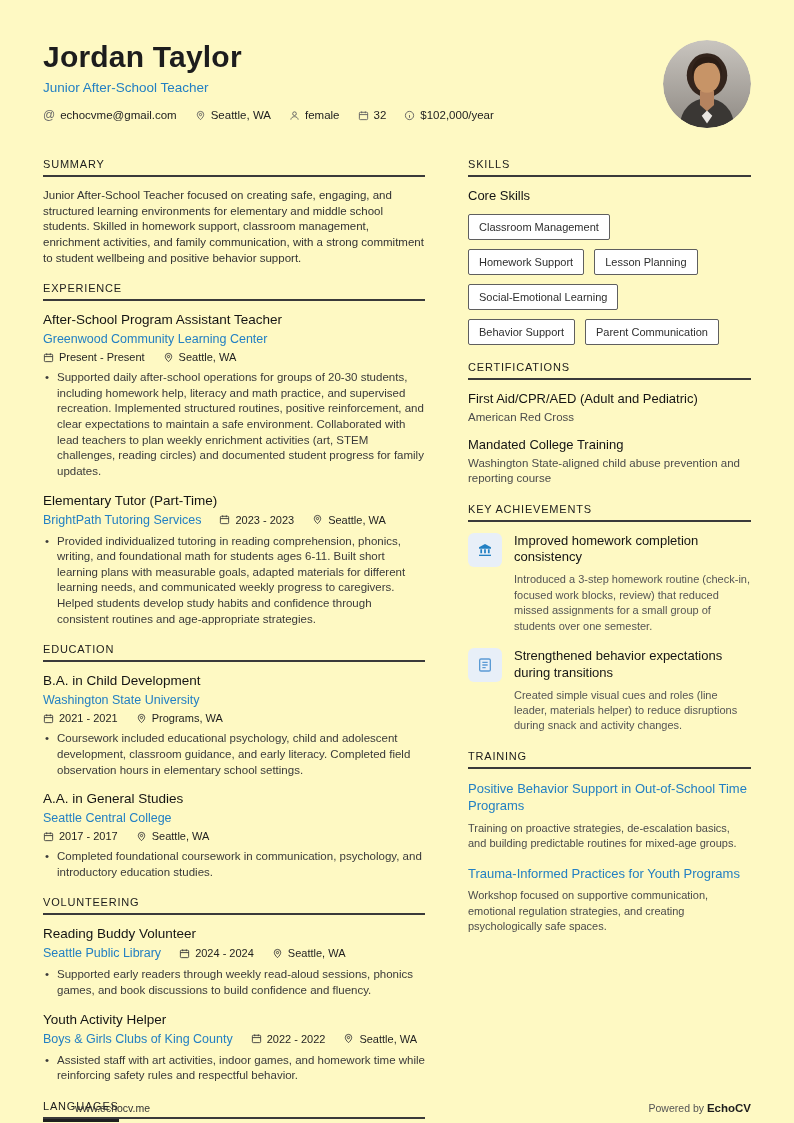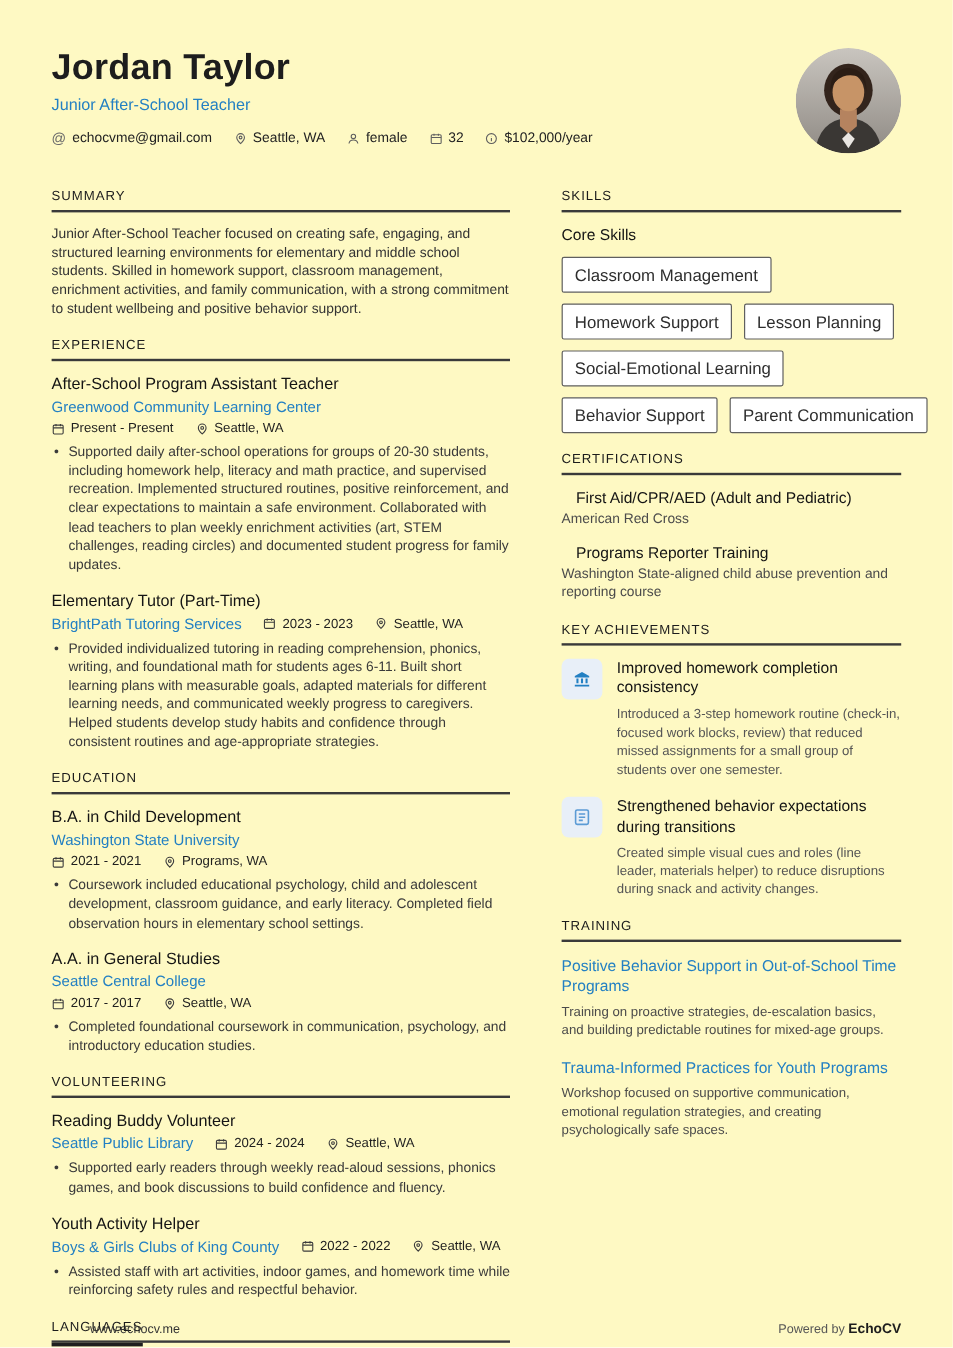--- a/index.html
+++ b/index.html
@@ -37,23 +37,23 @@
   .inline-row { display: flex; align-items: center; gap: 18px; flex-wrap: wrap; }
   .inline-row .meta-item { margin-top: 0; }
   .meta-item { display: flex; align-items: center; gap: 5px; color: #1f1f1f; font-size: 11px; }
   .micon { color: #3d3d3d; display: inline-flex; }
   ul.bullets { margin-top: 7px; padding-left: 14px; list-style: none; font-size: 11.5px; line-height: 1.36; color: #3a3a3a; }
   ul.bullets li { position: relative; }
   ul.bullets li::before { content: "•"; position: absolute; left: -12px; color: #3a3a3a; }
   
   .group-title { font-size: 13px; color: #141414; margin: 2px 0 11px; }
   .chip-row { display: flex; gap: 10px; margin-bottom: 9px; }
-  .chip { border: 1px solid #5f5f5f; padding: 6px 10px; font-size: 14px; color: #2e2e2e; border-radius: 2px; white-space: nowrap; background: #fff; }
+  .chip { border: 1px solid #5f5f5f; padding: 6px 10px; font-size: 11px; color: #2e2e2e; border-radius: 2px; white-space: nowrap; background: #fff; }
   .cert { margin-bottom: 11px; }
-  .cert-title { font-size: 13px; color: #141414; margin-bottom: 4px; margin-left: 12px; }
+  .cert-title { font-size: 13px; color: #141414; margin-bottom: 4px; }
   .cert-sub { font-size: 11.5px; color: #4b4b4b; line-height: 1.35; }
   .ach { display: flex; gap: 12px; margin-bottom: 14px; align-items: flex-start; }
   .ach-icon { width: 34px; height: 34px; border-radius: 6px; background: #e8eff8; color: #2380c3; display: flex; align-items: center; justify-content: center; flex: 0 0 34px; }
   .ach-icon.alt { color: #5b9bd5; }
   .ach-icon svg { width: 16px; height: 16px; }
   .ach-title { font-size: 13px; color: #141414; line-height: 1.3; margin-bottom: 6px; }
   .ach-desc { font-size: 11px; color: #555; line-height: 1.4; }
   .train { margin-bottom: 13px; }
   .train-title { color: #2380c3; font-size: 13px; line-height: 1.35; margin-bottom: 6px; }
   .train-desc { font-size: 11px; color: #4b4b4b; line-height: 1.4; }
@@ -354,21 +354,21 @@
         </div>
       </div>
 
       <div class="section">
         <div class="sec-head">CERTIFICATIONS</div>
         <div class="cert">
           <div class="cert-title">First Aid/CPR/AED (Adult and Pediatric)</div>
           <div class="cert-sub">American Red Cross</div>
         </div>
         <div class="cert">
-          <div class="cert-title">Programs Reporter Training</div>
+          <div class="cert-title">Mandated College Training</div>
           <div class="cert-sub">Washington State-aligned child abuse prevention and reporting course</div>
         </div>
       </div>
 
       <div class="section">
         <div class="sec-head">KEY ACHIEVEMENTS</div>
         <div class="ach">
           <div class="ach-icon">
             <svg viewBox="0 0 24 24" fill="currentColor">
                 <path d="M12 3L3 8v2h18V8l-9-5z"></path>

